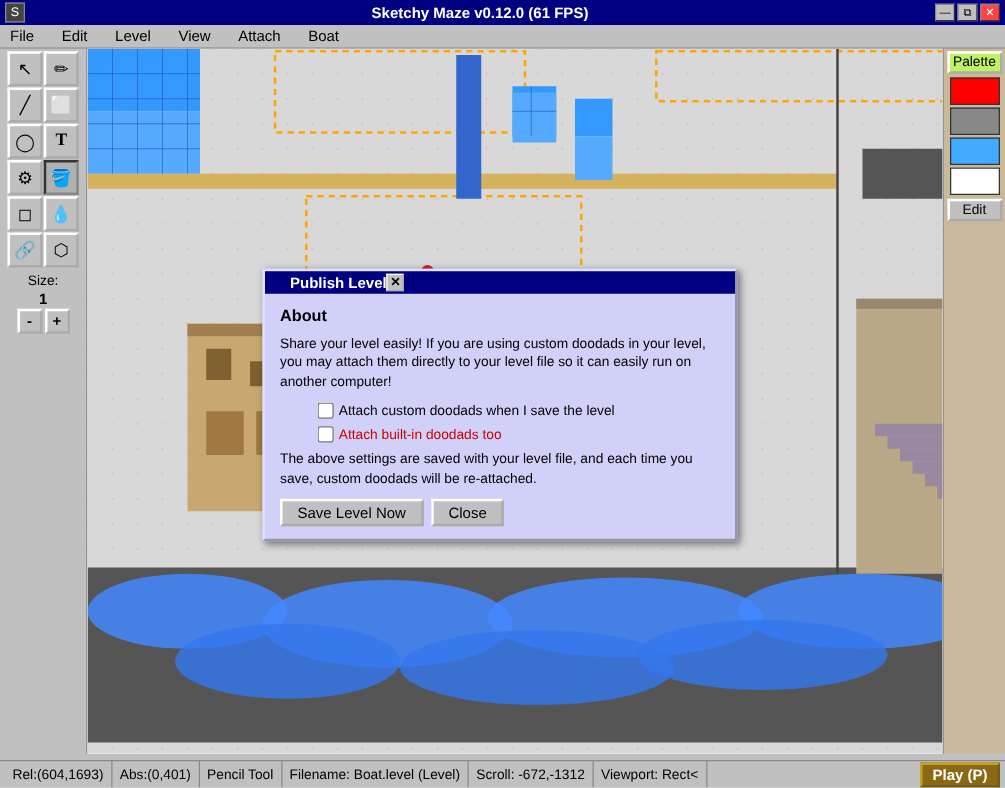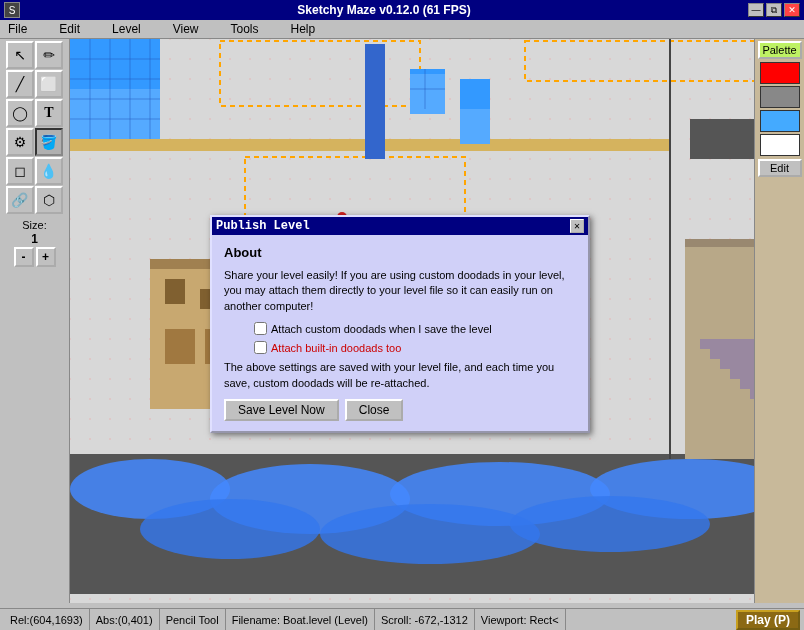--- a/index.html
+++ b/index.html
@@ -54,21 +54,21 @@
     }
     #titlebar .title-btn.close-btn { background: #ff4444; color: white; }
 
     
     #menubar {
       background: #c0c0c0;
       border-bottom: 1px solid #888;
       display: flex;
       align-items: center;
       padding: 1px 2px;
-      gap: 20px;
+      gap: 10px;
     }
     .menu-item {
       padding: 1px 6px;
       cursor: pointer;
       font-size: 12px;
     }
 
     
     #main-area {
       display: flex;
@@ -202,27 +202,26 @@
       top: 215px;
       left: 210px;
       width: 380px;
       background: #d0d0f8;
       border: 2px outset #e0e0ff;
       box-shadow: 2px 2px 6px rgba(0,0,0,0.5);
     }
     #dialog-titlebar {
       background: #000080;
       color: white;
-      padding: 2px 4px;
-      display: flex;
-      align-items: center;
-      justify-content: space-between;
+      padding: 2px 20px;
+      display: flex;
+      align-items: center;
+      justify-content: flex-start;
       font-size: 12px;
       font-weight: bold;
-      font-family: Liberation Mono, monospace;
     }
     #dialog-close {
       width: 14px; height: 14px;
       background: #c0c0c0;
       color: black;
       border: 1px outset #fff;
       cursor: pointer;
       font-size: 10px;
       display: flex; align-items: center; justify-content: center;
     }
@@ -278,22 +277,22 @@
     <div class="title-btn">⧉</div>
     <div class="title-btn close-btn">✕</div>
   </div>
 </div>
 
 <div id="menubar">
   <span class="menu-item">File</span>
   <span class="menu-item">Edit</span>
   <span class="menu-item">Level</span>
   <span class="menu-item">View</span>
-  <span class="menu-item">Tools</span>
-  <span class="menu-item">Help</span>
+  <span class="menu-item">Attach</span>
+  <span class="menu-item">Boat</span>
 </div>
 
 <div id="main-area">
 
   <div id="left-toolbar">
     <div class="tool-row">
       <div class="tool-btn">↖</div>
       <div class="tool-btn">✏</div>
     </div>
     <div class="tool-row">

